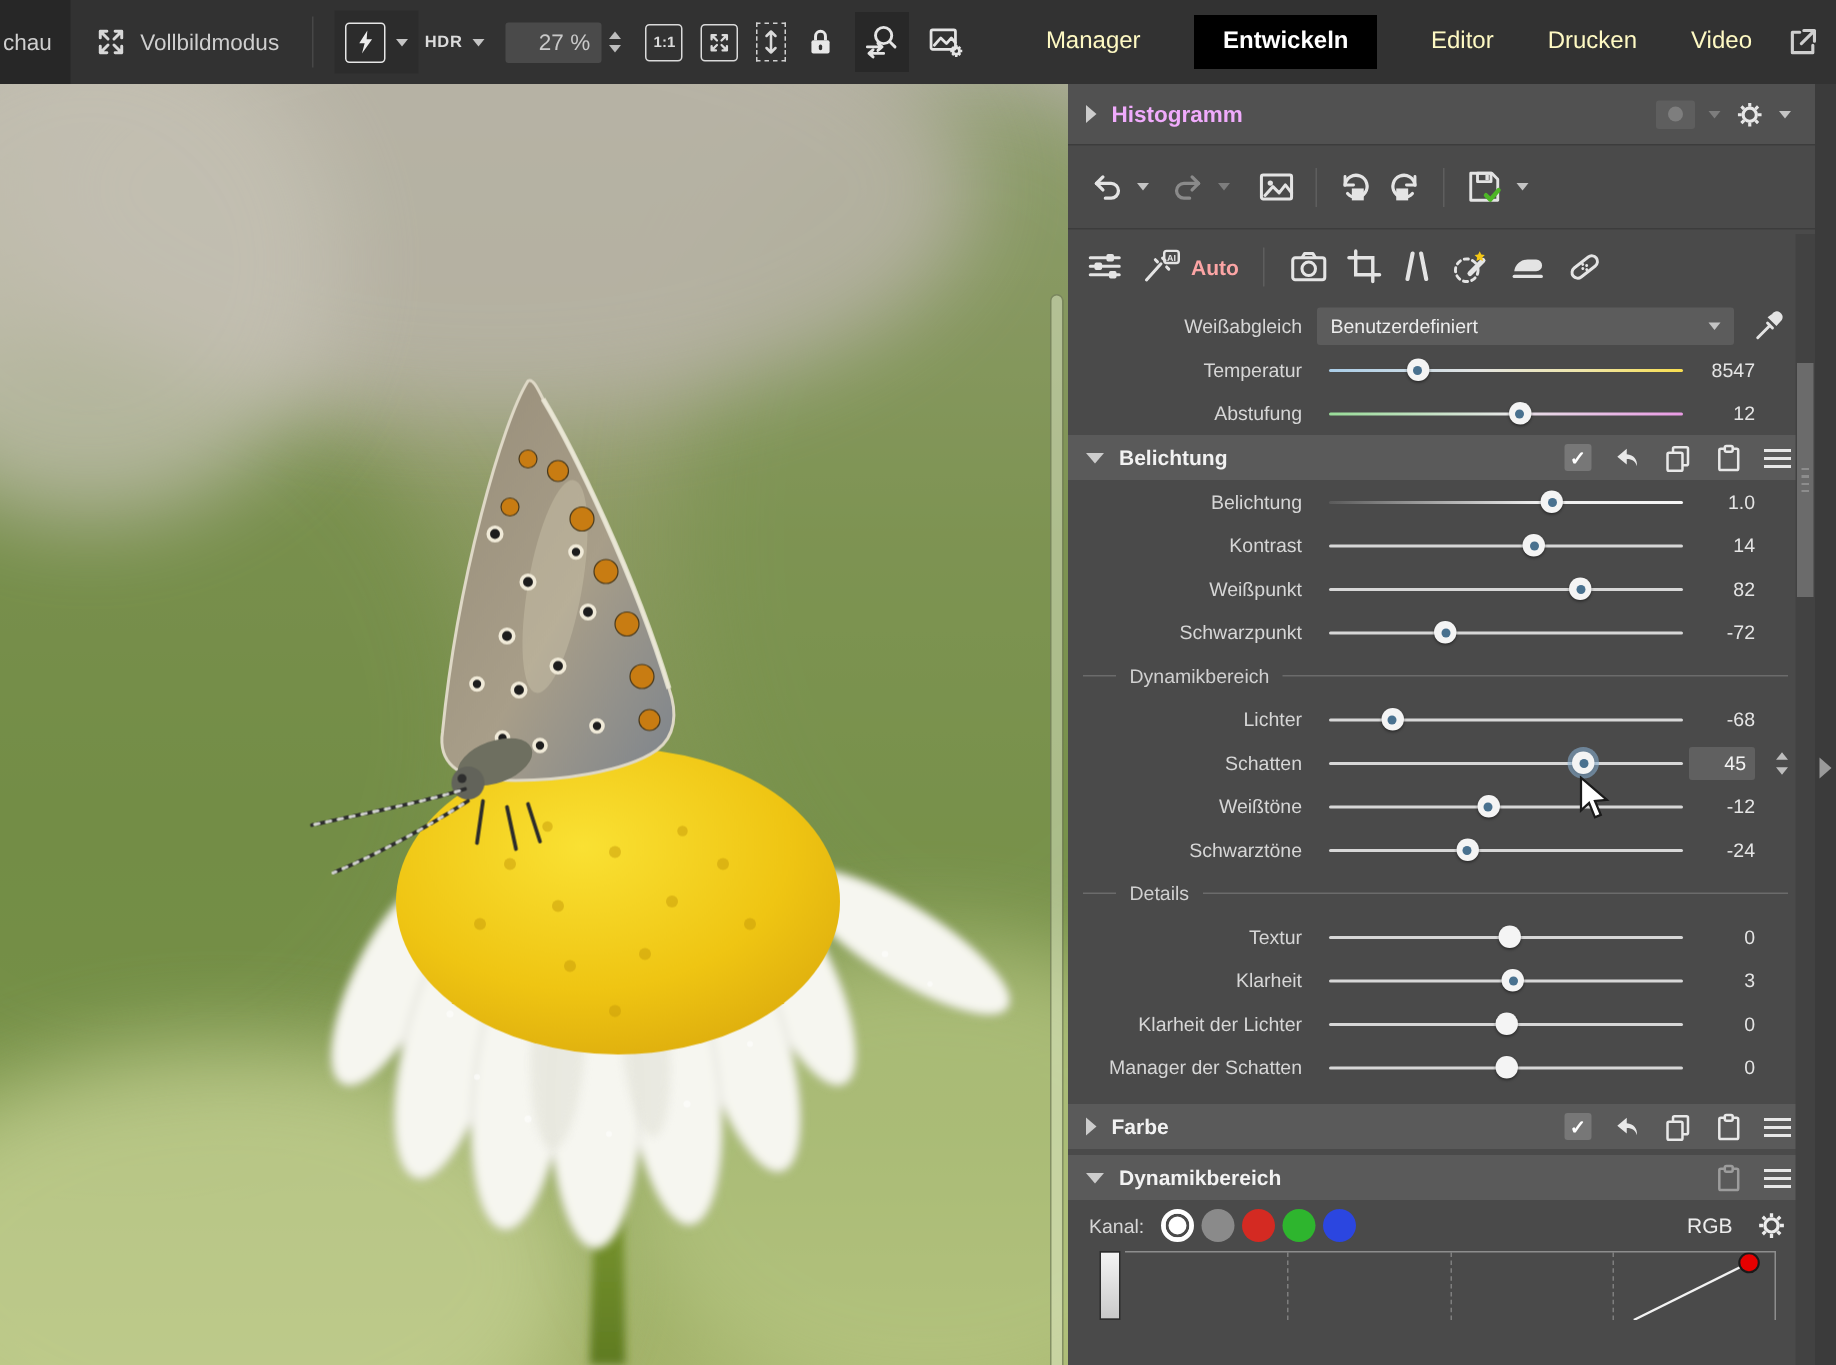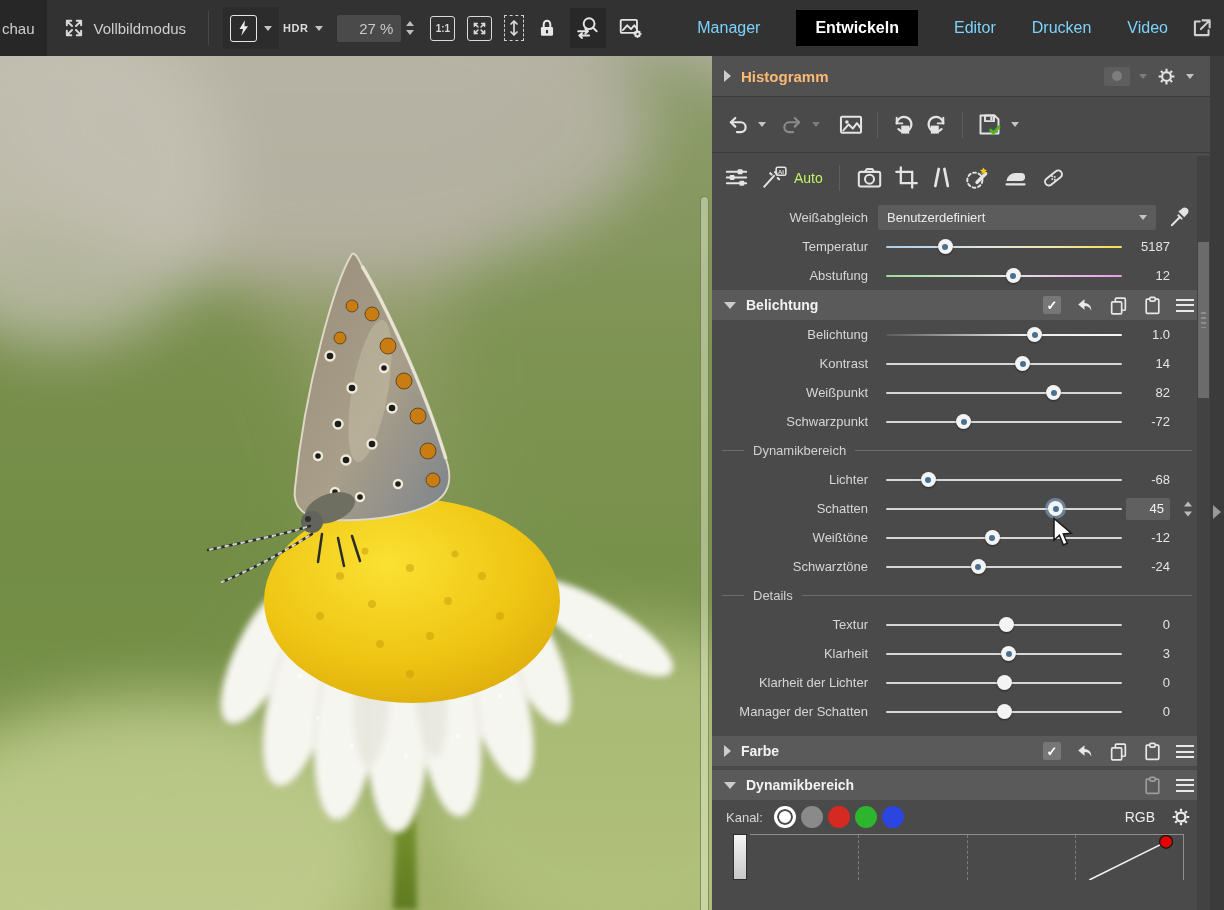--- a/index.html
+++ b/index.html
@@ -26,21 +26,21 @@
   .spin-dn { width:0;height:0;border-left:4px solid transparent;border-right:4px solid transparent;border-top:5px solid #bdbdbd; }
   .tb-icon { margin:0 6px; display:flex; align-items:center; justify-content:center; height:32px; }
   .tb-icon.pressed { background:#282828; padding:0 5px; height:40px; }
   .one2one { width:25px; height:25px; border:1.6px solid #dadada; border-radius:3px; color:#dadada;
     font-size:10px; font-weight:bold; display:flex; align-items:center; justify-content:center; }
   .fit-frame { width:25px; height:25px; border:1.6px solid #dadada; border-radius:3px;
     display:flex; align-items:center; justify-content:center; }
   .fith { width:20px; height:26px; border:1.6px dashed #cfcfcf; display:flex; align-items:center; justify-content:center; }
 
   .modules { margin-left:auto; display:flex; align-items:center; gap:36px; padding-right:16px; }
-  .module { color:#7dd3fc; font-size:16px; cursor:default; }
+  .module { color:#fef9c3; font-size:16px; cursor:default; }
   .module.active { background:#000000; color:#fff; font-weight:bold; padding:9px 19px; }
 
   
   .main { display:flex; height:854px; }
 
   
   .preview { width:712px; position:relative; background:#7d9350; overflow:hidden; }
   .preview svg.photo { position:absolute; inset:0; }
   .pv-scroll { position:absolute; right:3px; top:140px; bottom:-8px; width:9px; border-radius:5px;
     background:rgba(228,236,206,.48); border:1px solid rgba(75,85,50,.55); }
@@ -49,32 +49,32 @@
   .panel { width:498px; background:#4a4a4a; position:relative; color:#d6d6d6; font-size:13px; }
   .panel-scrolltrack { position:absolute; right:0; top:100px; bottom:0; width:13px; background:#424242; }
   .panel-thumb { position:absolute; left:1px; right:1px; top:86px; height:156px; background:#6b6b6b; }
   .thumb-grip { position:absolute; left:3px; right:3px; top:70px; height:16px;
     background:repeating-linear-gradient(#8d8d8d 0 1.5px, transparent 1.5px 5px); }
   .panel-edge { width:14px; background:#3b3b3b; position:relative; }
   .edge-arrow { position:absolute; top:449px; left:3px; width:0; height:0;
     border-top:7px solid transparent; border-bottom:7px solid transparent; border-left:8px solid #9a9a9a; }
 
   .hist-header { height:40px; background:#515151; display:flex; align-items:center; padding:0 16px 0 12px; gap:10px; }
-  .hist-title { font-weight:bold; font-size:15px; color:#fdba74;text-align:center; }
+  .hist-title { font-weight:bold; font-size:15px; color:#f0abfc;text-align:center; }
   .tri-right { width:0;height:0;border-top:6px solid transparent;border-bottom:6px solid transparent;border-left:7px solid #cccccc; }
   .tri-down { width:0;height:0;border-left:6px solid transparent;border-right:6px solid transparent;border-top:7px solid #cccccc; }
   .hist-right { margin-left:auto; display:flex; align-items:center; gap:9px; }
   .histtoggle { width:26px; height:19px; background:#5e5e5e; border-radius:2px; display:flex; align-items:center; justify-content:center; }
   .histtoggle .dot { width:10px; height:10px; border-radius:50%; background:#7e7e7e; }
 
   .hsep { height:1px; background:#3c3c3c; }
 
   .undo-row { height:55px; display:flex; align-items:center; padding:0 16px 0 14px; gap:8px; }
   .tools-row { height:49px; display:flex; align-items:center; padding:0 16px 0 12px; gap:11px; }
-  .auto-label { color:#bef264; font-size:14px; margin-left:2px; }
+  .auto-label { color:#fca5a5; font-size:14px; margin-left:2px;font-weight:bold; }
   .irow-sep { width:1px; height:26px; background:#5e5e5e; margin:0 5px; }
 
   .wb-row { height:30px; display:flex; align-items:center; padding:0 18px 0 8px; }
   .col-label { width:158px; text-align:right; padding-right:10px; color:#d6d6d6; white-space:nowrap; }
   .wb-select { flex:1; height:25px; background:#5c5c5c; border-radius:2px; display:flex; align-items:center;
     padding:0 9px; color:#ececec; }
   .wb-select .caret { margin-left:auto; }
 
   
   .srow { height:29px; display:flex; align-items:center; padding:0 40px 0 8px; position:relative; }
@@ -475,21 +475,21 @@
 
     <div id="wb-sliders">
         <div class="srow">
           <div class="col-label">Temperatur</div>
           <div class="strack-wrap">
             <div class="strack temp"></div>
             <div class="sthumb" style="left: 25%;">
               <div class="dot"></div>
             </div>
           </div>
-          <div class="sval">5187</div>
+          <div class="sval">8547</div>
         </div>
         <div class="srow">
           <div class="col-label">Abstufung</div>
           <div class="strack-wrap">
             <div class="strack tint"></div>
             <div class="sthumb" style="left: 54%;">
               <div class="dot"></div>
             </div>
           </div>
           <div class="sval">12</div>

